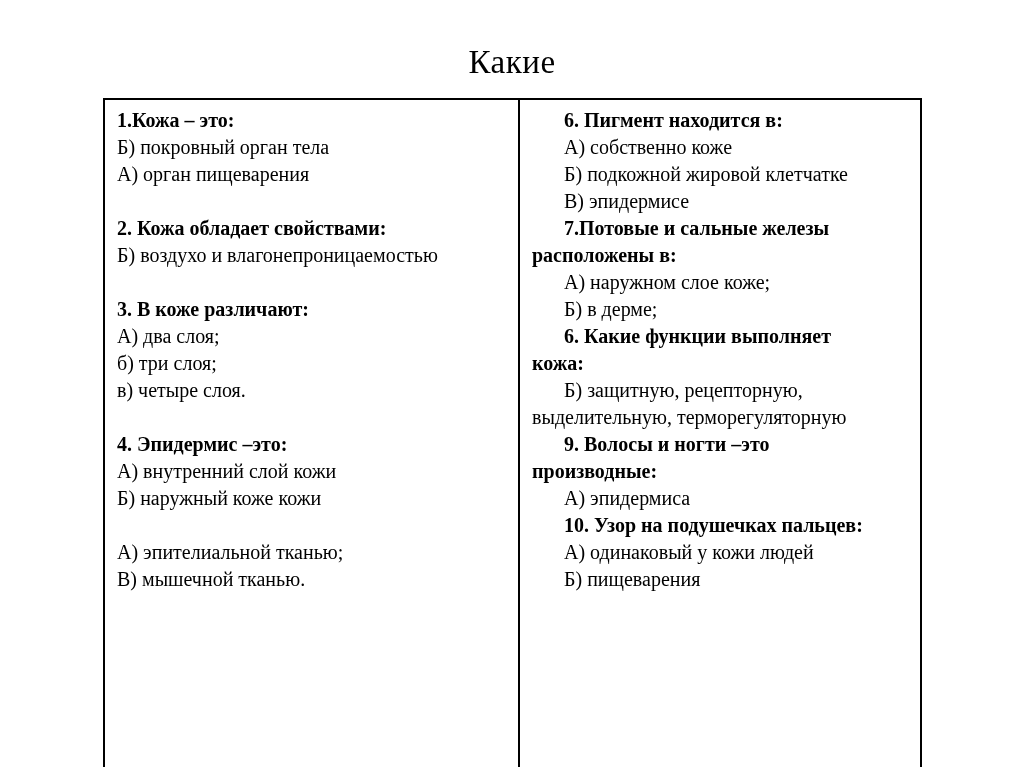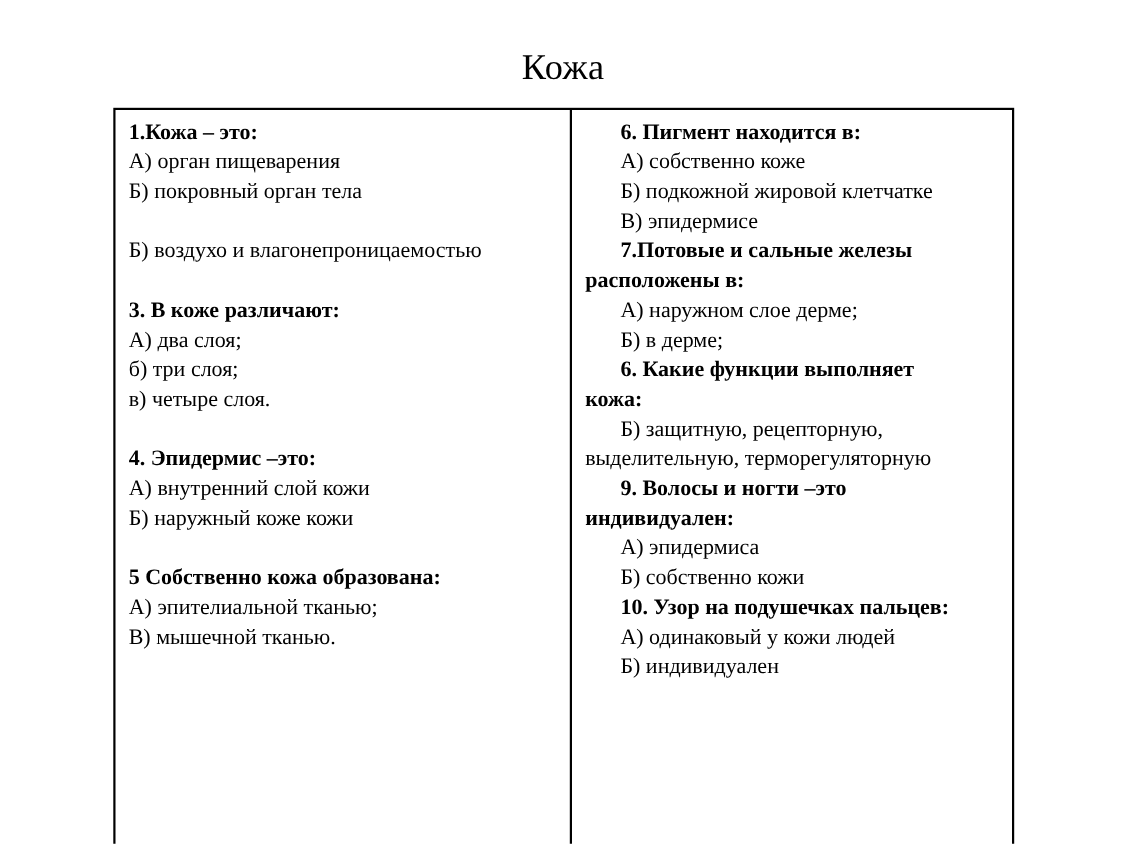--- a/index.html
+++ b/index.html
@@ -61,57 +61,56 @@
   .line.bold {
     font-weight: bold;
   }
   .line.indent {
     text-indent: 32px;
   }
 </style>
 </head>
 <body>
 
-<h1 class="title">Кожа</h1>
+<h1 class="title">Какие</h1>
 
 <div class="test-table">
   <div class="col col-left">
       <p class="line bold">1.Кожа – это:</p>
+      <p class="line">Б) покровный орган тела</p>
       <p class="line">А) орган пищеварения</p>
-      <p class="line">Б) покровный орган тела</p>
       <p class="line">&nbsp;</p>
+      <p class="line bold">2. Кожа обладает свойствами:</p>
       <p class="line">Б) воздухо и влагонепроницаемостью</p>
       <p class="line">&nbsp;</p>
       <p class="line bold">3. В коже различают:</p>
       <p class="line">А)  два слоя;</p>
       <p class="line">б) три слоя;</p>
       <p class="line">в) четыре слоя.</p>
       <p class="line">&nbsp;</p>
       <p class="line bold">4. Эпидермис –это:</p>
       <p class="line">А) внутренний слой кожи</p>
       <p class="line">Б) наружный коже кожи</p>
       <p class="line">&nbsp;</p>
-      <p class="line bold">5 Собственно кожа образована:</p>
       <p class="line">А) эпителиальной тканью;</p>
       <p class="line">В) мышечной тканью.</p>
     </div>
   <div class="col col-right">
       <p class="line bold indent">6. Пигмент находится в:</p>
       <p class="line indent">А) собственно коже</p>
       <p class="line indent">Б) подкожной жировой клетчатке</p>
       <p class="line indent">В) эпидермисе</p>
       <p class="line bold indent">7.Потовые и сальные  железы</p>
       <p class="line bold">расположены в:</p>
-      <p class="line indent">А) наружном слое дерме;</p>
+      <p class="line indent">А) наружном слое коже;</p>
       <p class="line indent">Б) в дерме;</p>
       <p class="line bold indent">6. Какие функции выполняет</p>
       <p class="line bold">кожа:</p>
       <p class="line indent">Б) защитную, рецепторную,</p>
       <p class="line">выделительную, терморегуляторную</p>
       <p class="line bold indent">9. Волосы и ногти –это</p>
-      <p class="line bold">индивидуален:</p>
+      <p class="line bold">производные:</p>
       <p class="line indent">А)  эпидермиса</p>
-      <p class="line indent">Б) собственно кожи</p>
       <p class="line bold indent">10. Узор на подушечках пальцев:</p>
       <p class="line indent">А) одинаковый у кожи людей</p>
-      <p class="line indent">Б) индивидуален</p>
+      <p class="line indent">Б) пищеварения</p>
     </div>
 </div>
 
 </body></html>

